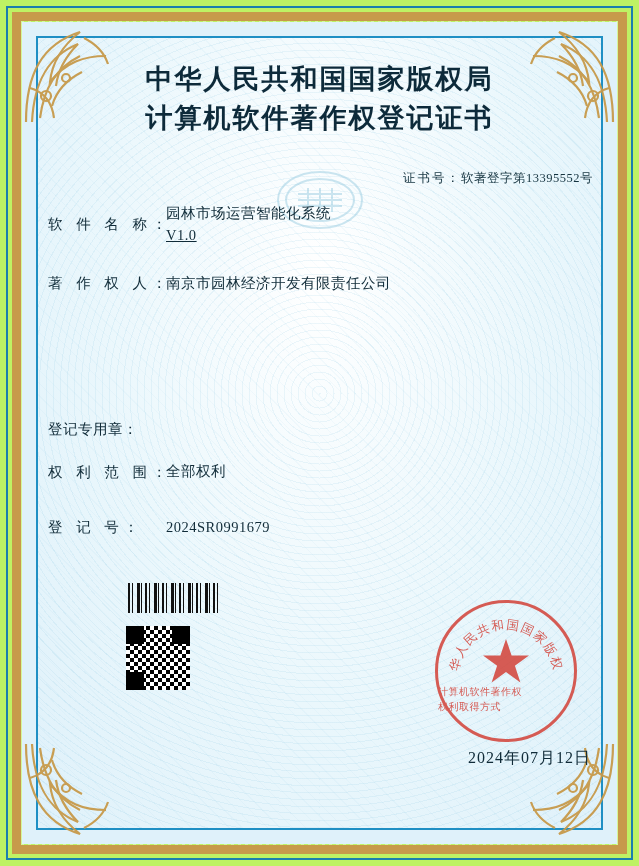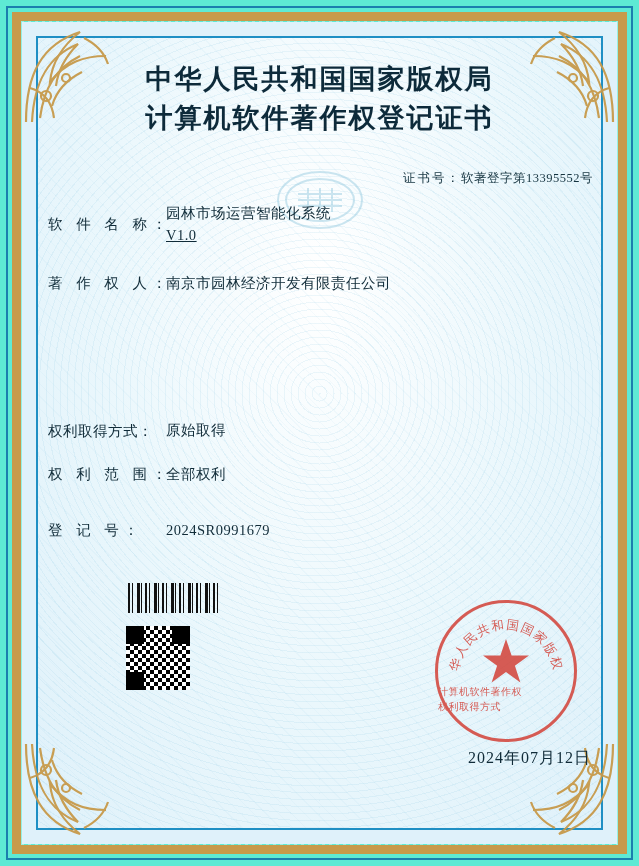--- a/index.html
+++ b/index.html
@@ -12,21 +12,21 @@
     height: 866px;
     font-family: "Liberation Serif", serif;
     overflow: hidden;
   }
 
   .cert {
     position: relative;
     width: 639px;
     height: 866px;
     box-sizing: border-box;
-    background: #5eead4;
+    background: #bef264;
     overflow: hidden;
   }
 
   
   .outer-frame {
     position: absolute;
     left: 6px; top: 6px; right: 6px; bottom: 6px;
     border: 2px solid #1b7fae;
     box-sizing: border-box;
   }
@@ -354,22 +354,21 @@
     </div>
 
     <div class="field" style="margin-top:26px;">
       <div class="k">著 作 权 人：</div>
       <div class="v">南京市园林经济开发有限责任公司</div>
     </div>
 
     <div class="spacer-gap"></div>
 
     <div class="field" style="margin-bottom:22px;">
-      <div class="k tight">权利取得方式：</div>
-      <div class="v">原始取得</div>
+      <div class="k tight">登记专用章：</div>
     </div>
 
     <div class="field" style="margin-bottom:34px;">
       <div class="k">权 利 范 围：</div>
       <div class="v">全部权利</div>
     </div>
 
     <div class="field">
       <div class="k">登 记 号：</div>
       <div class="v">2024SR0991679</div>

